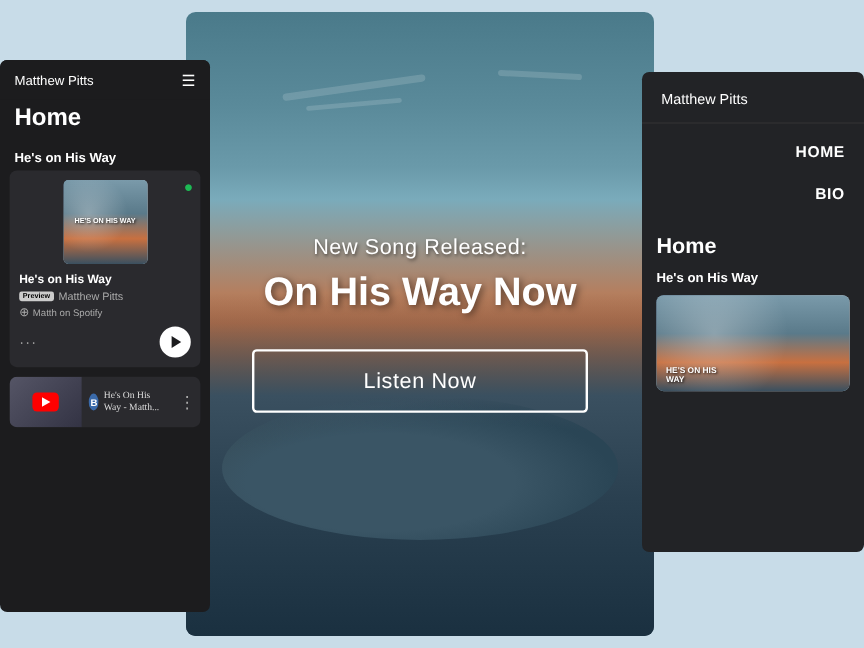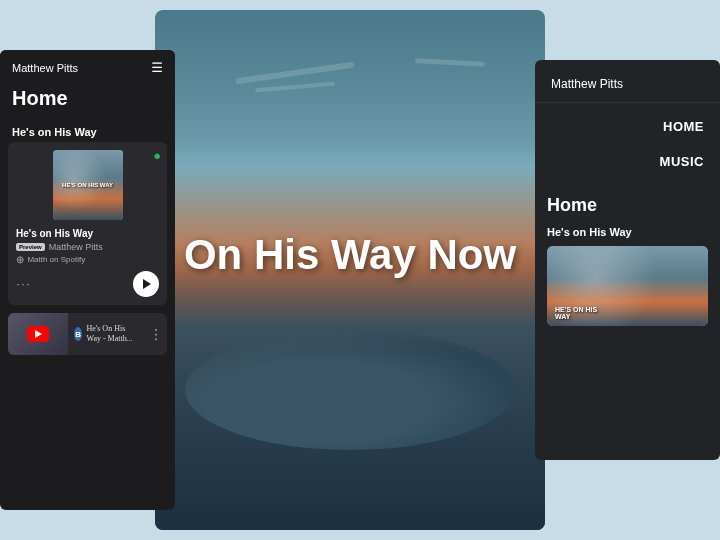--- a/index.html
+++ b/index.html
@@ -80,21 +80,21 @@
       padding: 20px;
     }
     .center-subtitle {
       font-size: 18px;
       font-weight: 300;
       letter-spacing: 0.5px;
       margin-bottom: 8px;
       text-shadow: 1px 1px 3px rgba(0,0,0,0.5);
     }
     .center-title {
-      font-size: 42px;
+      font-size: 33px;
       font-weight: 700;
       line-height: 1.1;
       text-shadow: 2px 2px 6px rgba(0,0,0,0.5);
       margin-bottom: 30px;
     }
     .listen-btn {
       border: 2px solid white;
       background: transparent;
       color: white;
       font-size: 18px;
@@ -418,21 +418,23 @@
   </style>
 </head>
 <body>
 
 <div class="center-panel">
   <div class="center-bg">
     <div class="cloud cloud1"></div>
     <div class="cloud cloud2"></div>
     <div class="cloud cloud3"></div>
     <div class="center-content">
+      <div class="center-subtitle">New Song Released:</div>
       <div class="center-title">On His Way Now</div>
+      <button class="listen-btn">Listen Now</button>
     </div>
   </div>
 </div>
 
 <div class="left-panel">
   <div class="left-header">
     <span class="left-header-title">Matthew Pitts</span>
     <span class="hamburger-icon">☰</span>
   </div>
   <div class="left-home">
@@ -476,21 +478,21 @@
     <span class="yt-more">⋮</span>
   </div>
 </div>
 
 <div class="right-panel">
   <div class="right-header">
     <span class="right-header-title">Matthew Pitts</span>
   </div>
   <div class="right-nav">
     <div class="right-nav-item">HOME</div>
-    <div class="right-nav-item">MUSIC</div>
+    <div class="right-nav-item">BIO</div>
   </div>
   <div class="right-home-section">
     <div class="right-home-label">Home</div>
     <div class="right-card-title">He's on His Way</div>
     <div class="right-album-art">
       <span class="right-album-text">HE'S ON HIS<br>WAY</span>
     </div>
   </div>
 </div>
 

